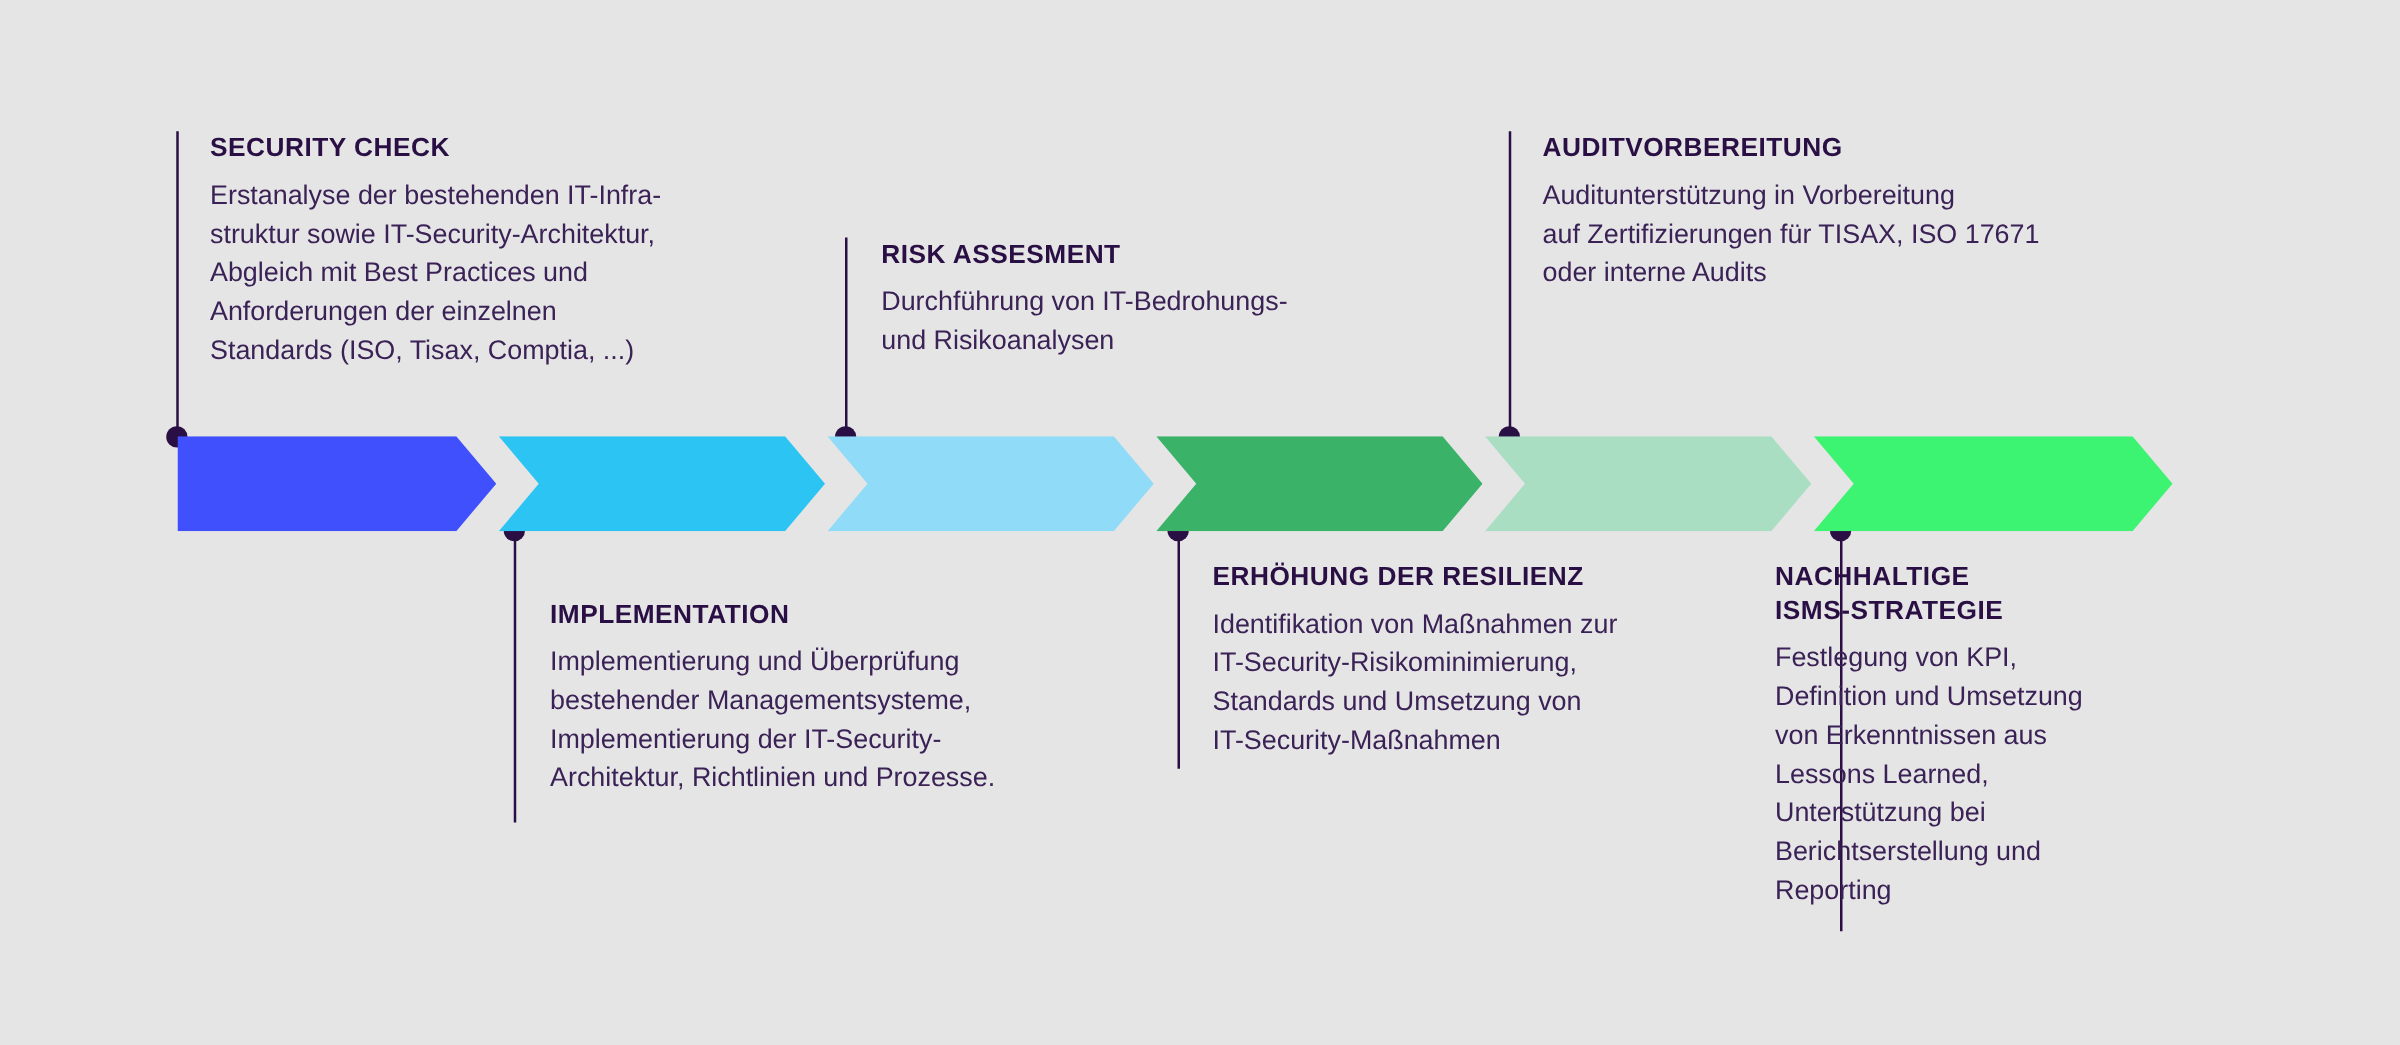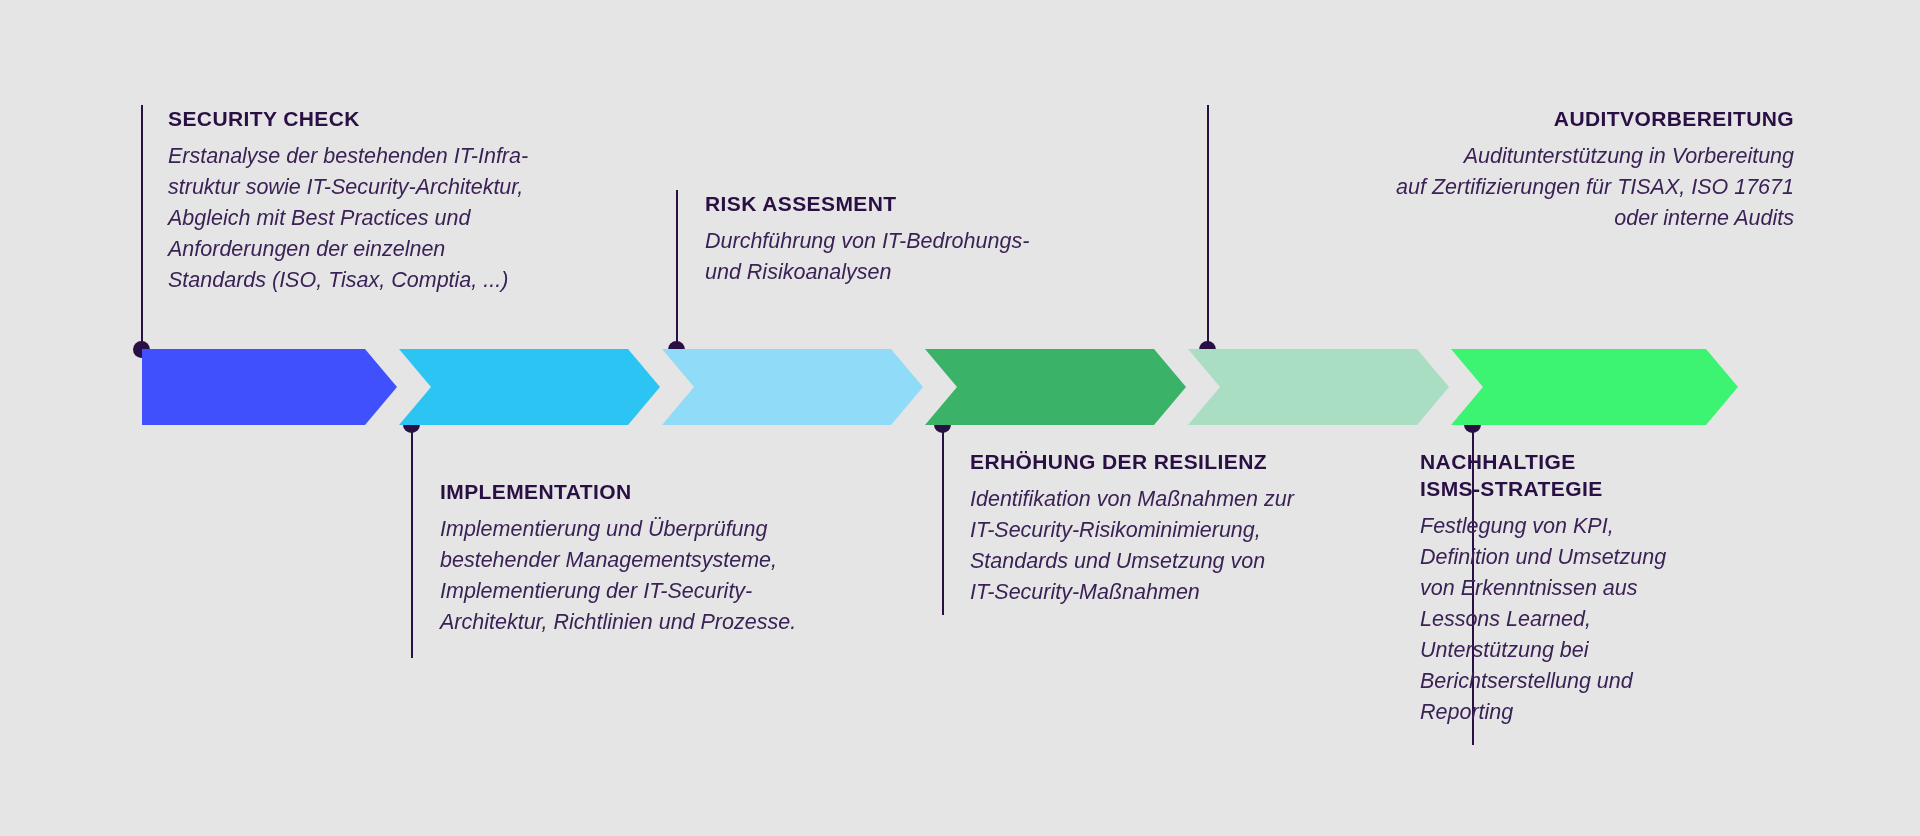--- a/index.html
+++ b/index.html
@@ -69,21 +69,20 @@
     text-transform: uppercase;
     white-space: pre-line;
   }
   .block .body {
     font-size: 21.5px;
     font-weight: 400;
     line-height: 31px;
     color: #3B2256;
     margin: 0;
     white-space: pre-line;
-    font-style: italic;
   }
 </style>
 </head>
 <body>
 
 <div id="stage">
 
   <div class="chevron-bar">
 
     <div class="chevron" style="left:0px; width:255px; z-index:6;">
@@ -149,21 +148,21 @@
 Anforderungen der einzelnen
 Standards (ISO, Tisax, Comptia, ...)</p>
   </div>
 
   <div class="block" style="left:705px; top:190px; width:500px;">
     <p class="title">RISK ASSESMENT</p>
     <p class="body">Durchführung von IT-Bedrohungs-
 und Risikoanalysen</p>
   </div>
 
-  <div class="block" style="left:1234px; top:105px; width:560px;text-align:right;">
+  <div class="block" style="left:1234px; top:105px; width:560px;">
     <p class="title">AUDITVORBEREITUNG</p>
     <p class="body">Auditunterstützung in Vorbereitung
 auf Zertifizierungen für TISAX, ISO 17671
 oder interne Audits</p>
   </div>
 
   <div class="block" style="left:440px; top:478px; width:520px;">
     <p class="title">IMPLEMENTATION</p>
     <p class="body">Implementierung und Überprüfung
 bestehender Managementsysteme,

